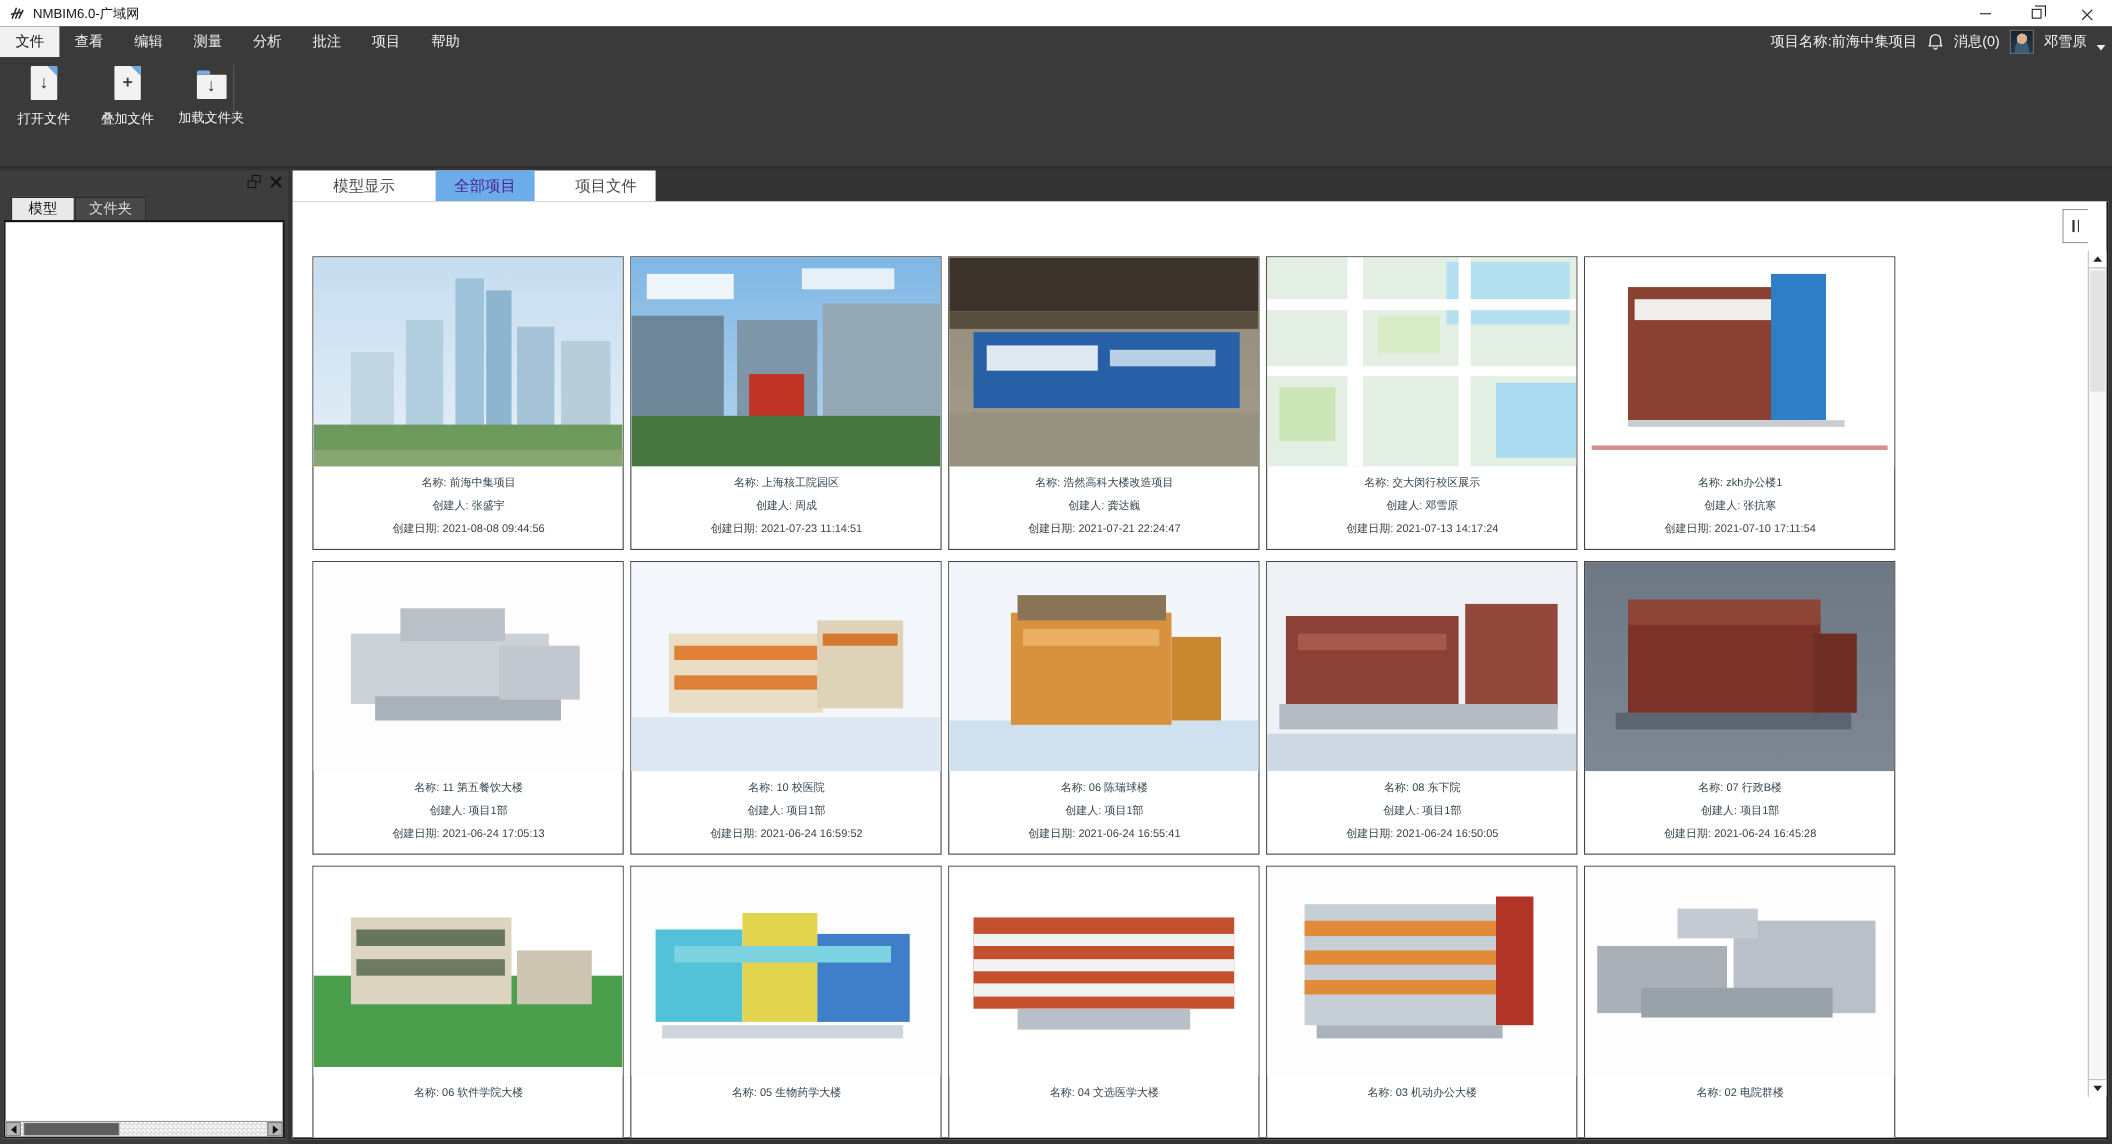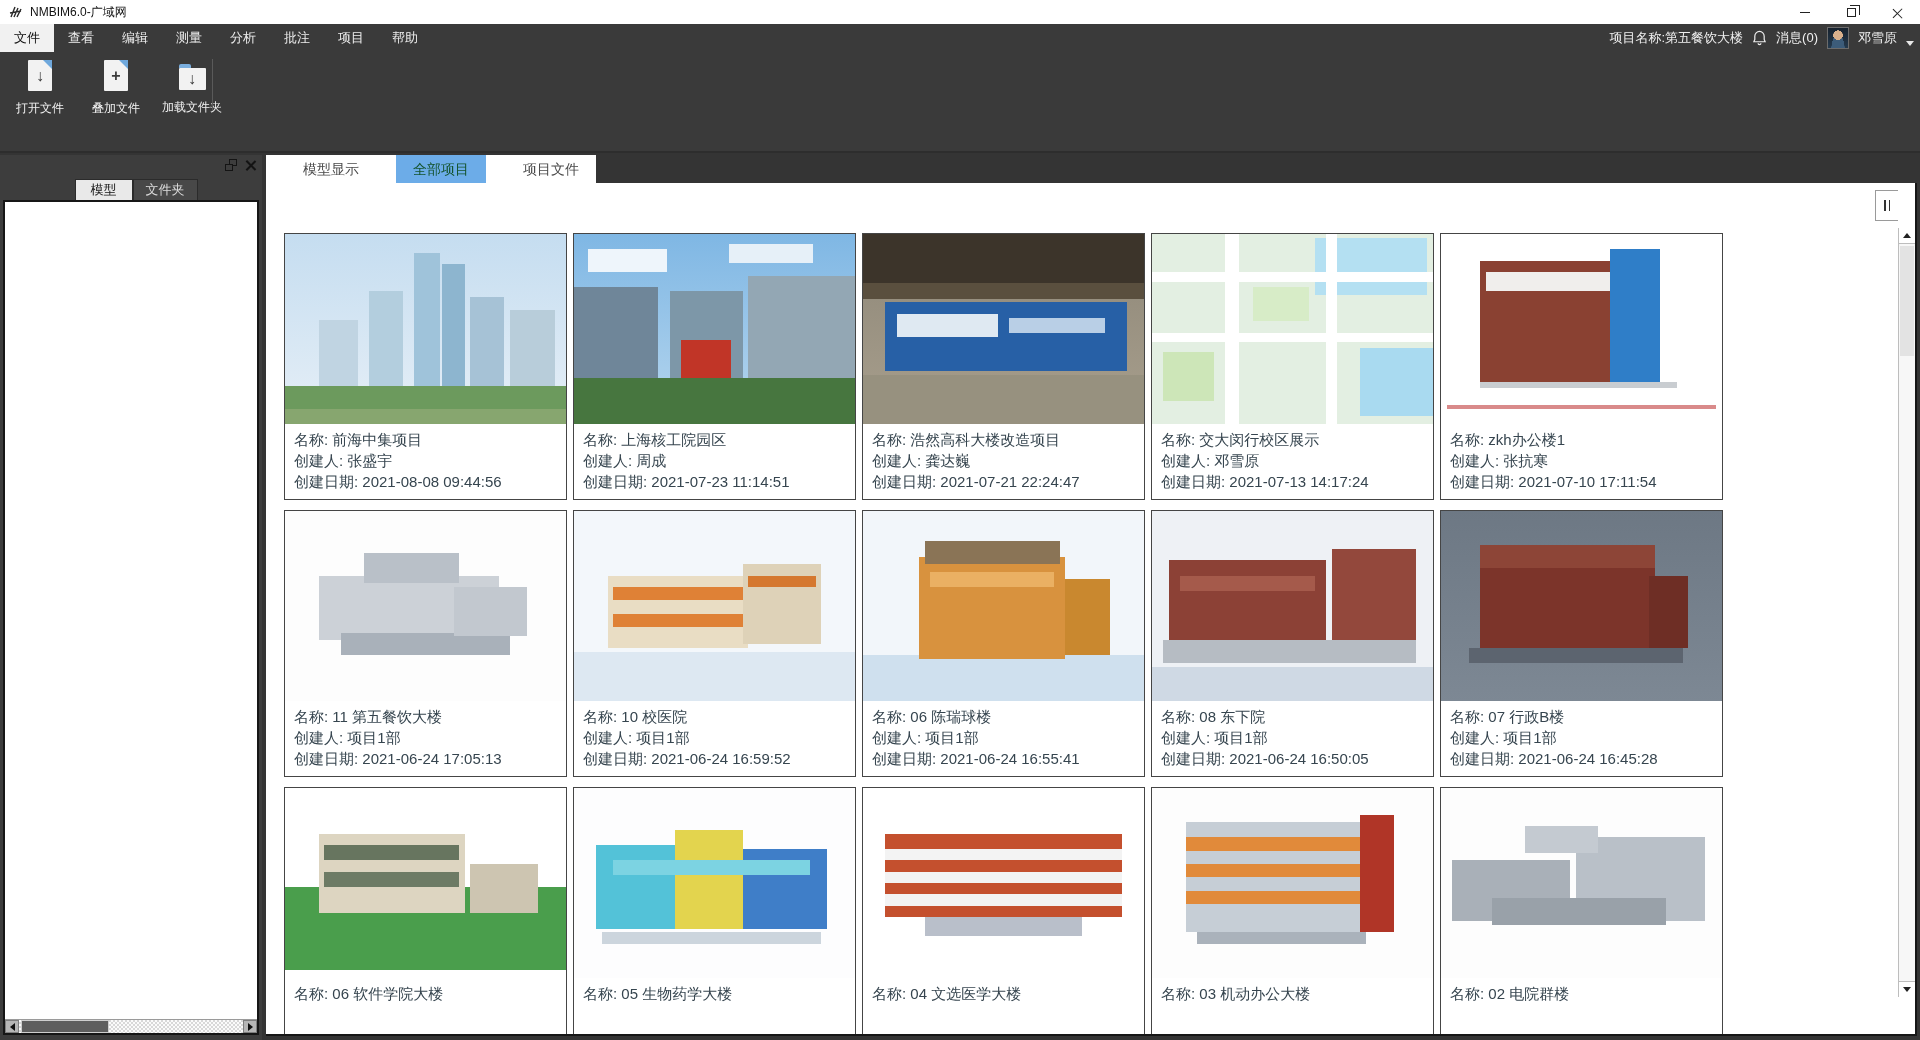--- a/index.html
+++ b/index.html
@@ -61,21 +61,21 @@
   .sh-icons { position:absolute; right:6px; top:4px; display:flex; gap:8px; align-items:center; }
   .float-icon { width:12px; height:12px; position:relative; }
   .float-icon .fi-a { position:absolute; right:0; top:0; width:8px; height:7px; border:1px solid #141414; }
   .float-icon .fi-b { position:absolute; left:0; bottom:0; width:8px; height:7px;
     border:1px solid #141414; background:#3d3d3d; }
   .x-icon { position:relative; width:11px; height:11px; }
   .x-icon::before,.x-icon::after { content:""; position:absolute; left:5px; top:-1px;
     width:1.6px; height:13px; background:#141414; }
   .x-icon::before { transform:rotate(45deg); }
   .x-icon::after  { transform:rotate(-45deg); }
-  .sidebar-tabs { height:21px; display:flex; padding-left:10px;justify-content:center; }
+  .sidebar-tabs { height:21px; display:flex; padding-left:10px; }
   .s-tab { min-width:58px; padding:0 12px; line-height:20px; text-align:center; font-size:13px;
     color:#dcdcdc; background:#484848; border:1px solid #2b2b2b; border-bottom:none; }
   .s-tab.active { background:#e9e9e9; color:#141414; }
   .sidebar-body { position:absolute; top:45px; left:3px; right:3px; bottom:5px;
     background:#fff; border:2px solid #161616; }
   .h-scroll { position:absolute; left:0; right:0; bottom:0; height:14px;
     background-color:#e8e8e8;
     background-image:conic-gradient(#fbfbfb 0 25%, #d8d8d8 25% 50%, #fbfbfb 50% 75%, #d8d8d8 75%);
     background-size:4px 4px; border-top:1px solid #9a9a9a; }
   .h-btn { position:absolute; top:0; width:14px; height:13px; background:#b6b6b6;
@@ -83,30 +83,30 @@
   .h-btn.left { left:0; } .h-btn.right { right:0; }
   .tri-l { width:0; height:0; border-top:4px solid transparent; border-bottom:4px solid transparent; border-right:5px solid #111; }
   .tri-r { width:0; height:0; border-top:4px solid transparent; border-bottom:4px solid transparent; border-left:5px solid #111; }
   .h-thumb { position:absolute; left:16px; top:0; width:88px; height:13px;
     background:#5e5e5e; border:1px solid #cfcfcf; }
 
   
   .main { position:absolute; left:266px; top:155px; right:0; bottom:0; background:#343434; }
   .main-tabs { position:absolute; left:0; top:0; height:28px; display:inline-flex; background:#fff; }
   .m-tab { padding:0 17px; line-height:28px; font-size:14px; color:#4a4a4a; white-space:nowrap;margin-left:20px; }
-  .m-tab.active { background:var(--accent); color:#14532d; }
+  .m-tab.active { background:var(--accent); color:#4c1d95; }
   .main-content { position:absolute; left:0; top:28px; right:3px; bottom:4px; background:#fff;
     border-right:2px solid #161616; border-bottom:2px solid #161616; overflow:hidden; }
 
   .cards-grid { position:absolute; left:18px; top:50px;
     display:grid; grid-template-columns:repeat(5,283px); column-gap:6px; row-gap:10px; }
   .card { width:283px; height:267px; background:#fff; border:1px solid #454545; }
   .thumb { width:100%; height:190px; position:relative; overflow:hidden; }
   .tblock { position:absolute; }
-  .card-text { padding:5px 8px 0 9px; font-size:15px; color:var(--card-text); line-height:21px; }
+  .card-text { padding:5px 8px 0 9px; font-size:10px; color:var(--card-text); line-height:21px;text-align:center; }
   .card-line { white-space:nowrap; overflow:hidden; }
 
   
   .pin-btn { position:absolute; top:7px; right:17px; width:23px; height:31px; background:#fff;
     border:1px solid #9a9a9a; border-right:none; display:flex; align-items:center; justify-content:center; gap:3px; }
   .pin-bar { width:1.6px; height:11px; background:#333; }
 
   
   .v-scroll { position:absolute; top:45px; right:0; width:17px; bottom:37px;
     background:#f7f7f7; border-left:1px solid #bdbdbd; }
@@ -161,21 +161,21 @@
       <div class="menu-item active">文件</div>
       <div class="menu-item">查看</div>
       <div class="menu-item">编辑</div>
       <div class="menu-item">测量</div>
       <div class="menu-item">分析</div>
       <div class="menu-item">批注</div>
       <div class="menu-item">项目</div>
       <div class="menu-item">帮助</div>
     </div>
   <div class="menubar-right">
-    <span>项目名称:第五餐饮大楼</span>
+    <span>项目名称:前海中集项目</span>
     <svg class="bell-svg" width="15" height="16" viewBox="0 0 16 17">
       <path d="M8 1.5a5 5 0 0 0-5 5v3.5L2 12.5h12l-1-2.5V6.5a5 5 0 0 0-5-5z" fill="none" stroke="#ededed" stroke-width="1.3"></path>
       <path d="M6.5 14a1.5 1.5 0 0 0 3 0" fill="none" stroke="#ededed" stroke-width="1.3"></path>
     </svg>
     <span>消息(0)</span>
     <div class="avatar"></div>
     <span>邓雪原</span>
     <span class="caret-down"></span>
   </div>
 </div>

